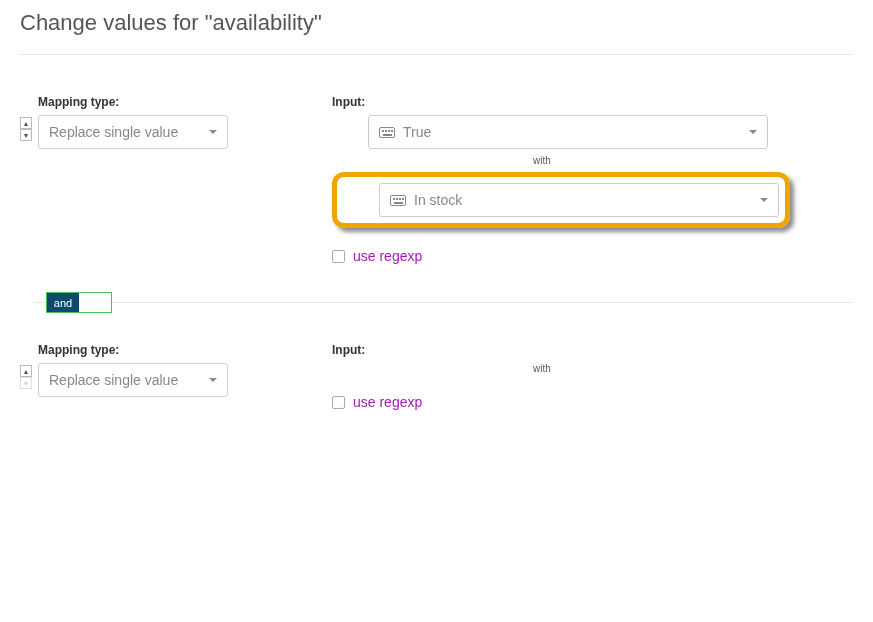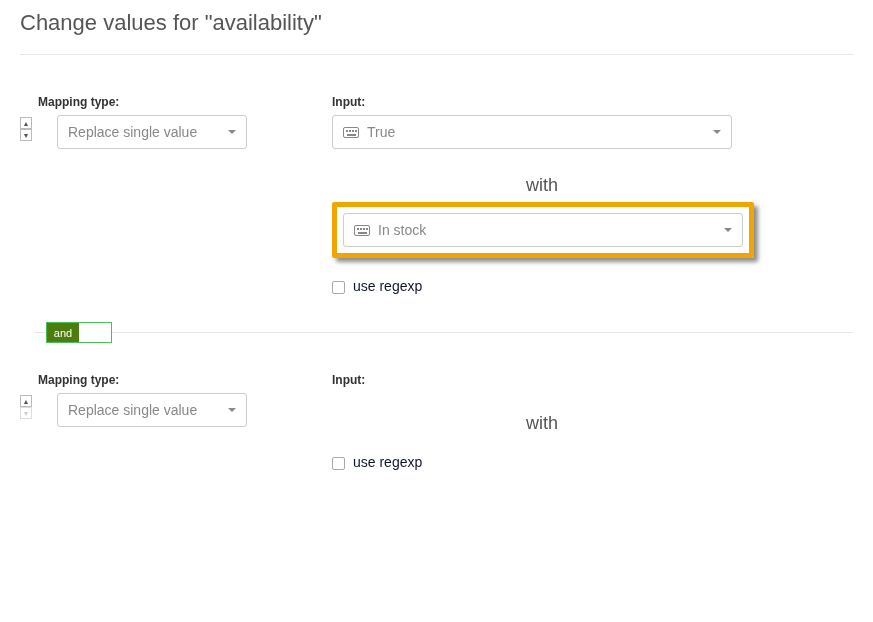--- a/index.html
+++ b/index.html
@@ -51,57 +51,57 @@
       background: #fff;
       display: flex;
       align-items: center;
       justify-content: space-between;
       padding: 0 10px;
       color: #888;
       font-size: 14px;
       cursor: pointer;
     }
     .dropdown .val { display: flex; align-items: center; gap: 8px; }
-    .dropdown.small { width: 190px; margin-left: 19px; }
-    .dropdown.wide { width: 400px; }
+    .dropdown.small { width: 190px; }
+    .dropdown.wide { width: 400px; margin-left: 36px; }
     .caret-down {
       width: 0; height: 0;
       border-left: 4px solid transparent;
       border-right: 4px solid transparent;
       border-top: 4px solid #888;
     }
     .keyb-icon {
       width: 16px; height: 11px;
       border: 1px solid #888;
       border-radius: 2px;
       position: relative;
       background:
         linear-gradient(#888,#888) 2px 2px / 2px 2px no-repeat,
         linear-gradient(#888,#888) 5px 2px / 2px 2px no-repeat,
         linear-gradient(#888,#888) 8px 2px / 2px 2px no-repeat,
         linear-gradient(#888,#888) 11px 2px / 2px 2px no-repeat,
         linear-gradient(#888,#888) 3px 6px / 9px 2px no-repeat;
     }
     .with-label {
       text-align: center;
-      font-size: 18px;
+      font-size: 10px;
       color: #555;
-      margin: 26px 0 6px;
+      margin: 6px 0 6px;
     }
     .highlight-wrap {
       border: 5px solid #f0a500;
       padding: 6px;
-      border-radius: 2px;
+      border-radius: 12px;
       box-shadow: 4px 4px 4px rgba(0,0,0,0.45);
       display: inline-block;
     }
     .highlight-wrap .dropdown.wide { width: 400px; }
     .checkbox-row {
-      display: flex; align-items: flex-end; gap: 8px;
-      margin-top: 20px; font-size: 14px; color: #0f172a;
+      display: flex; align-items: center; gap: 8px;
+      margin-top: 20px; font-size: 14px; color: #a21caf;
       cursor: pointer;
     }
     .checkbox-row .box {
       width: 13px; height: 13px;
       border: 1px solid #aaa;
       border-radius: 2px;
       background: #fff;
     }
     .connector {
       position: relative;
@@ -114,21 +114,21 @@
       left: 12px;
       top: -10px;
       display: flex;
       border: 1px solid #4bbf5c;
     }
     .connector .pill {
       width: 32px; height: 19px;
       font-size: 11px;
       display: flex; align-items: center; justify-content: center;
     }
-    .connector .pill.green { background: #4d7c0f; color: #fff; text-align: center; }
+    .connector .pill.green { background: #0c4a6e; color: #fff; text-align: center; }
     .connector .pill.white { background: #fff; }
   </style>
 </head>
 <body>
 
 <div class="page">
   <div class="title">Change values for "availability"</div>
 
   <div class="mapping">
     <div class="row">

